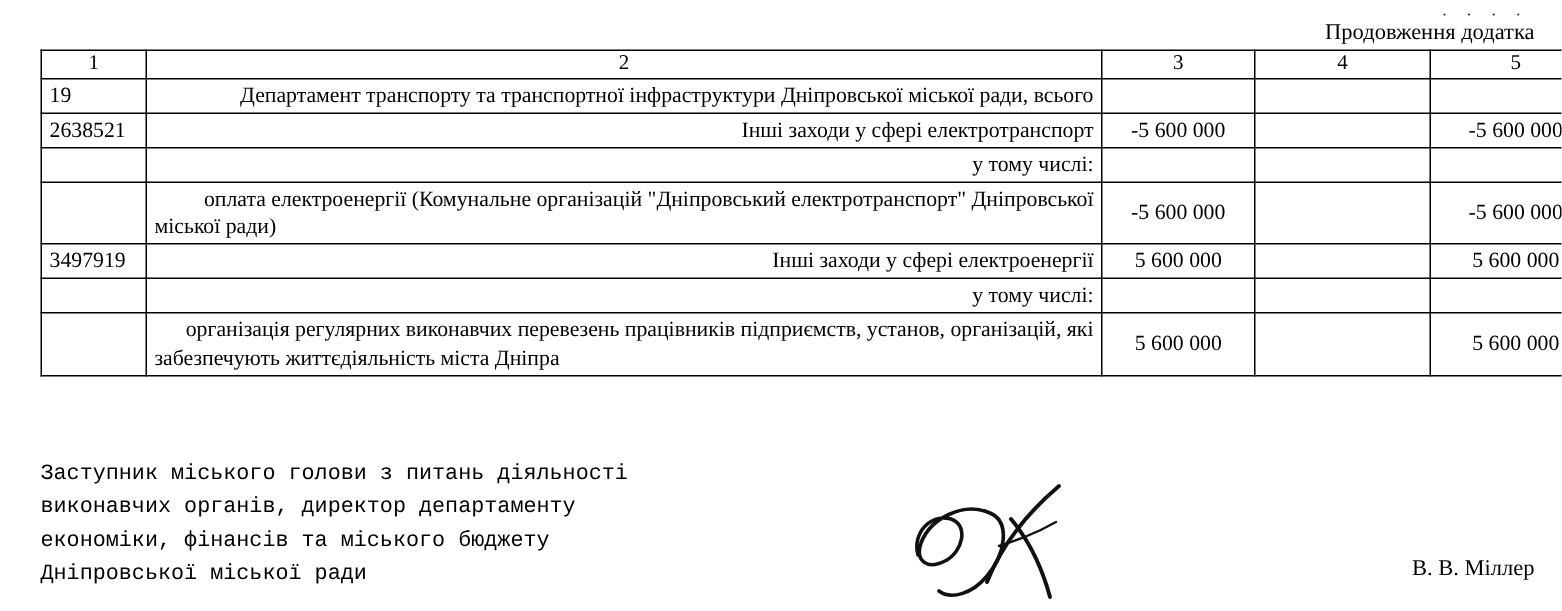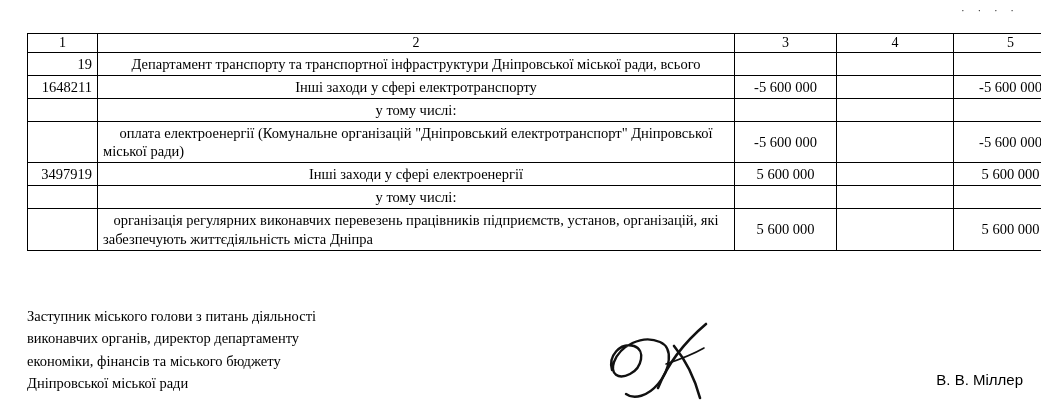--- a/index.html
+++ b/index.html
@@ -39,26 +39,26 @@
   table.main td {
     border: 1px solid #000000;
     font-size: 14.5px;
     line-height: 1.25;
     padding: 2px 5px;
     vertical-align: middle;
     font-family: "Liberation Serif", serif;
   }
   td.c-num {
     width: 61px;
-    text-align: right;
+    text-align: left;
     white-space: nowrap;
   }
   td.c-desc {
     width: 628px;
-    text-align: center;
+    text-align: right;
   }
   td.c-v3 {
     width: 93px;
     text-align: center;
     white-space: nowrap;
   }
   td.c-v4 {
     width: 108px;
     text-align: center;
   }
@@ -74,30 +74,30 @@
     font-size: 14px;
   }
   .just {
     text-align: justify;
     text-align-last: left;
   }
   .signature-block {
     position: absolute;
     left: 27px;
     top: 305px;
-    font-family: Liberation Serif, serif;
+    font-family: Liberation Mono, monospace;
     font-size: 14.5px;
     line-height: 1.55;
     white-space: pre-line;
   }
   .signer-name {
     position: absolute;
     right: 18px;
     top: 371px;
-    font-family: Liberation Sans, sans-serif;
+    font-family: Liberation Serif, serif;
     font-size: 15px;
     white-space: nowrap;
   }
   .signature-mark {
     position: absolute;
     left: 600px;
     top: 312px;
     width: 140px;
     height: 95px;
     pointer-events: none;
@@ -109,20 +109,21 @@
     font-size: 11px;
     letter-spacing: 5px;
     color: #222;
   }
 </style>
 </head>
 <body>
 
 <div class="page">
 
+  <div class="continuation">Продовження додатка</div>
   <div class="dots">· · · ·</div>
 
   <table class="main">
     <tbody>
       <tr class="header">
         <td class="c-num">1</td>
         <td class="c-desc">2</td>
         <td class="c-v3">3</td>
         <td class="c-v4">4</td>
         <td class="c-v5">5</td>
@@ -130,22 +131,22 @@
 
       <tr>
         <td class="c-num">19</td>
         <td class="c-desc">Департамент транспорту та транспортної інфраструктури Дніпровської міської ради, всього</td>
         <td class="c-v3"></td>
         <td class="c-v4"></td>
         <td class="c-v5"></td>
       </tr>
 
       <tr>
-        <td class="c-num">1648211</td>
-        <td class="c-desc">Інші заходи у сфері електротранспорту</td>
+        <td class="c-num">2638521</td>
+        <td class="c-desc">Інші заходи у сфері електротранспорт</td>
         <td class="c-v3">-5 600 000</td>
         <td class="c-v4"></td>
         <td class="c-v5">-5 600 000</td>
       </tr>
 
       <tr>
         <td class="c-num"></td>
         <td class="c-desc">у тому числі:</td>
         <td class="c-v3"></td>
         <td class="c-v4"></td>

